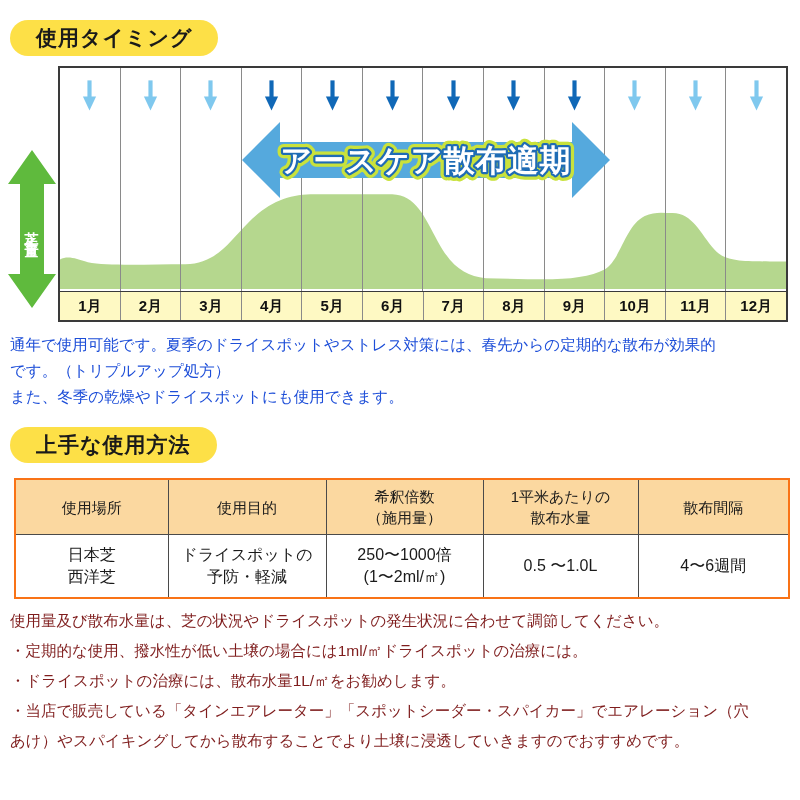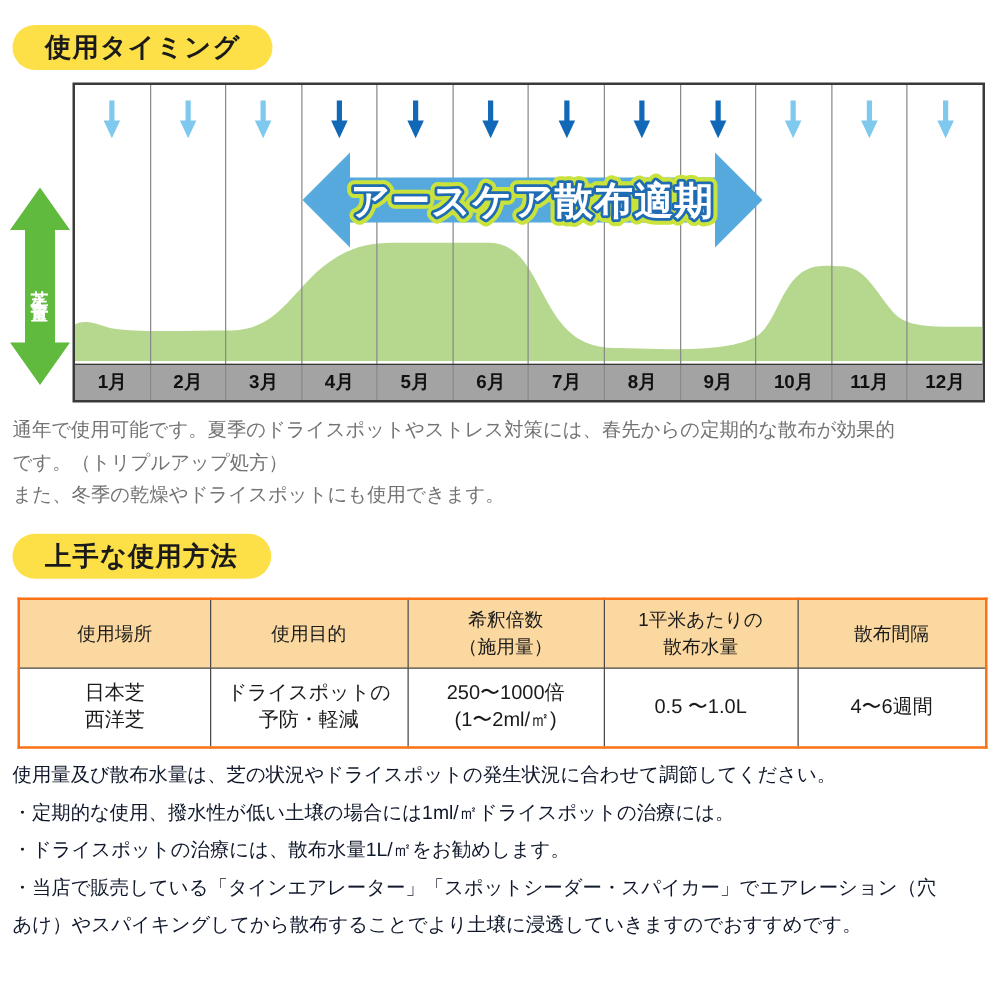--- a/index.html
+++ b/index.html
@@ -26,21 +26,21 @@
   .green-svg{position:absolute;left:0;top:0;z-index:1;}
   .mgrid{position:absolute;inset:0;display:flex;z-index:2;}
   .mcol{flex:1;border-right:1px solid #8a8a8a;position:relative;}
   .mcol:last-child{border-right:none;}
   .m-arrow{position:absolute;top:12px;left:0;right:0;display:flex;justify-content:center;}
   .m-arrow svg{width:17px;height:31px;}
   .m-arrow[data-intensity="light"] .af{fill:#7fc8ee;}
   .m-arrow[data-intensity="dark"] .af{fill:#1068b7;}
   .mlabels{
     position:absolute;left:0;right:0;bottom:0;height:28px;display:flex;z-index:3;
-    background:#a3a3a3;border-top:1px solid #3a3a3a;
+    background:#fef9c3;border-top:1px solid #3a3a3a;justify-content:center;
   }
   .mlabel{
     flex:1;border-right:1px solid #8a8a8a;text-align:center;
     font-size:15px;font-weight:bold;line-height:27px;color:#111;
   }
   .mlabel:last-child{border-right:none;}
   .band-arrow{position:absolute;left:182px;top:50px;z-index:5;width:368px;height:84px;}
   .band-arrow text{
     font-family:"Liberation Sans","DejaVu Sans",sans-serif;
     font-size:31px;font-weight:bold;letter-spacing:1px;
@@ -54,40 +54,40 @@
   .yaxis-label{
     position:absolute;left:0;top:0;width:52px;height:158px;display:flex;
     align-items:center;justify-content:center;
     writing-mode:vertical-rl;text-orientation:upright;
     color:#fff;font-size:14px;font-weight:bold;letter-spacing:4px;
   }
 
   
   .intro{
     position:absolute;left:10px;top:332px;width:784px;
-    font-size:15.5px;line-height:26px;color:#737373;
+    font-size:15.5px;line-height:26px;color:#1d4ed8;
   }
 
   
   .usage-table{
     position:absolute;left:14px;top:478px;width:774px;border-collapse:collapse;
     table-layout:fixed;
   }
   .usage-table th,.usage-table td{
     border:1px solid #4a4a4a;text-align:center;vertical-align:middle;
     font-weight:normal;padding:0;
   }
   .usage-table{border:2px solid #f97316;}
   .usage-table th{background:#fbd8a0;height:54px;font-size:15px;line-height:21px;color:#1a1a1a;}
   .usage-table td{background:#ffffff;height:62px;font-size:16px;line-height:22px;color:#1a1a1a;}
 
   
   .notes{
     position:absolute;left:10px;top:606px;width:786px;
-    font-size:15.5px;line-height:30px;color:#0f172a;
+    font-size:15.5px;line-height:30px;color:#7f1d1d;
   }
   .note{margin:0;}
 </style>
 </head>
 <body>
 
 <div id="pill-timing" class="pill">
   <span>使用タイミング</span>
 </div>
 

